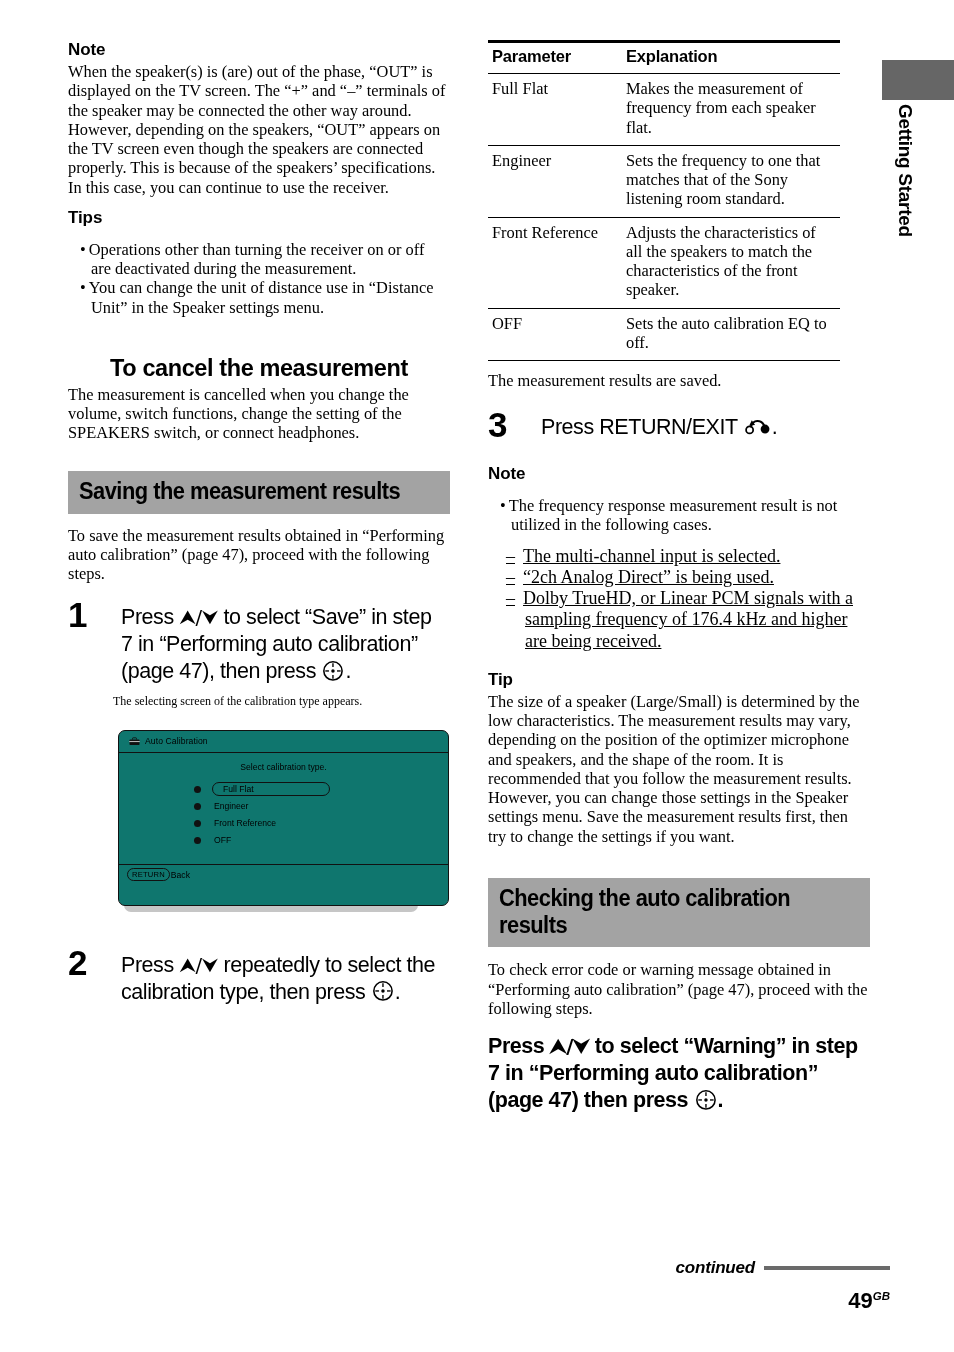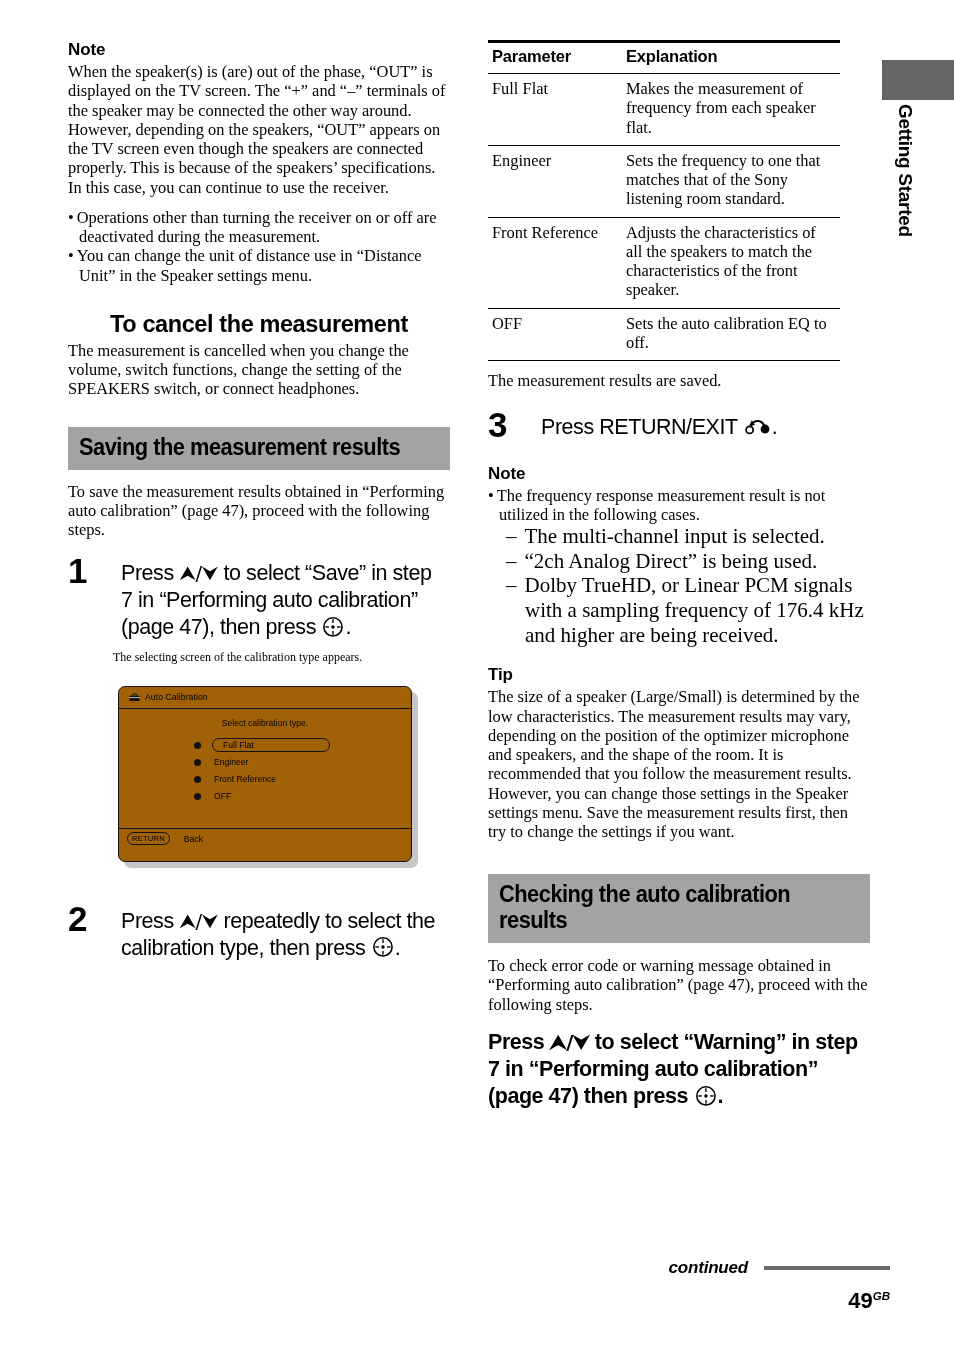--- a/index.html
+++ b/index.html
@@ -28,35 +28,36 @@
     font-family:"Liberation Sans", sans-serif;
     font-weight: bold;
     font-size: 17px;
     margin: 0 0 2px 0;
     letter-spacing: -0.1px;
   }
   .gap-s { height: 11px; }
   .gap-m { height: 18px; }
   .gap-l { height: 26px; }
 
-  ul.bullets { list-style:none; margin:0; padding:0; }
+  ul.bullets { list-style:none; margin:12px; padding:0; }
   ul.bullets > li {
     font-size: 16.4px;
     line-height: 1.175;
     padding-left: 11px;
     text-indent: -11px;
     margin-bottom: 0px;
   }
   ul.bullets > li::before { content:"\2022"; margin-right: 3px; }
   ul.dashes { list-style:none; margin:0 0 0 18px; padding:0; }
   ul.dashes > li {
-    font-size: 21px;
+    font-size: 18px;
     line-height: 1.175;
     padding-left: 19px;
     text-indent: -19px;
+    text-decoration: underline;
   }
   ul.dashes > li::before { content:"\2013"; margin-right: 8px; }
 
   h2.sub {
     font-family:"Liberation Sans", sans-serif;
     font-weight: bold;
     font-size: 23.5px;
     margin: 0 0 3px 0;
     letter-spacing: -0.4px;
     text-align: center;
@@ -154,24 +155,24 @@
   table.param td.pname { width: 134px; white-space: nowrap; }
 
   
   .screenwrap { position:relative; width:300px; margin: 0 0 0 50px; }
   .screenshadow {
     position:absolute; left:6px; top:6px; width:294px; height:176px;
     background:#c6c6c6; border-radius:7px;
   }
   .screen {
     position:relative;
-    width: 294px; height: 176px;
+    width: 331px; height: 176px;
     border: 1.4px solid #111;
     border-radius: 7px;
-    background:#a16207;
+    background:#0f766e;
     overflow:hidden;
   }
   .screen .titlebar {
     height: 22px;
     border-bottom: 1.3px solid #111;
     display:flex; align-items:center;
     padding-left: 10px;
     gap: 5px;
   }
   .screen .titlebar .ttxt {
@@ -199,25 +200,25 @@
     background:#111; margin-right: 11px; flex:0 0 auto;
   }
   .screen .olabel { padding-left: 2px; }
   .screen .opt.sel .olabel {
     border:1.1px solid #111;
     border-radius: 9px;
     padding: 1px 10px 1.5px 10px;
     width: 118px;
   }
   .screen .footer {
-    position:absolute; left:0; bottom:0; width:100%;
+    position:absolute; left:0; bottom:8px; width:100%;
     height: 21px;
     border-top: 1.3px solid #111;
     display:flex; align-items:center;
-    padding-left: 8px; gap:14px;
+    padding-left: 8px; gap:1px;
     font-family:"Liberation Sans", sans-serif;
     font-size: 8.6px;
   }
   .pill {
     border:1px solid #111; border-radius: 7px;
     padding: 0.5px 4px 1px 4px;
     font-size: 7.6px;
     letter-spacing: 0.2px;
   }
 
@@ -237,21 +238,21 @@
     letter-spacing: -0.3px;
     writing-mode: vertical-rl;
     text-orientation: mixed;
     white-space: nowrap;
   }
 
   
   .pgfooter { position:absolute; left:0; top:1258px; width:954px; }
   .contwrap {
     position:absolute; right: 64px; top: 0;
-    display:flex; align-items:center; gap:16px;
+    display:flex; align-items:center; gap:9px;
   }
   .contword {
     font-family:"Liberation Sans", sans-serif;
     font-weight: bold; font-style: italic;
     font-size: 17px;
     letter-spacing: -0.2px;
   }
   .contrule { width: 126px; height: 4px; background:#6a6a6a; }
   .pgnum {
     position:absolute; right: 64px; top: 30px;
@@ -268,20 +269,21 @@
 
   <div class="tabblock"></div>
   <div class="tabtext">Getting Started</div>
 
   <div class="col-left">
 
     <div class="h-note">Note</div>
     <p class="body">When the speaker(s) is (are) out of the phase, “OUT” is displayed on the TV screen. The “+” and “–” terminals of the speaker may be connected the other way around. However, depending on the speakers, “OUT” appears on the TV screen even though the speakers are connected properly. This is because of the speakers’ specifications. In this case, you can continue to use the receiver.</p>
 
     <div class="gap-s"></div>
+    <div class="h-note">Tips</div>
     <ul class="bullets">
       <li>Operations other than turning the receiver on or off are deactivated during the measurement.</li>
       <li>You can change the unit of distance use in “Distance Unit” in the Speaker settings menu.</li>
     </ul>
 
     <div class="gap-l"></div>
     <h2 class="sub">To cancel the measurement</h2>
     <p class="body">The measurement is cancelled when you change the volume, switch functions, change the setting of the SPEAKERS switch, or connect headphones.</p>
 
     <div style="height:28px"></div>

